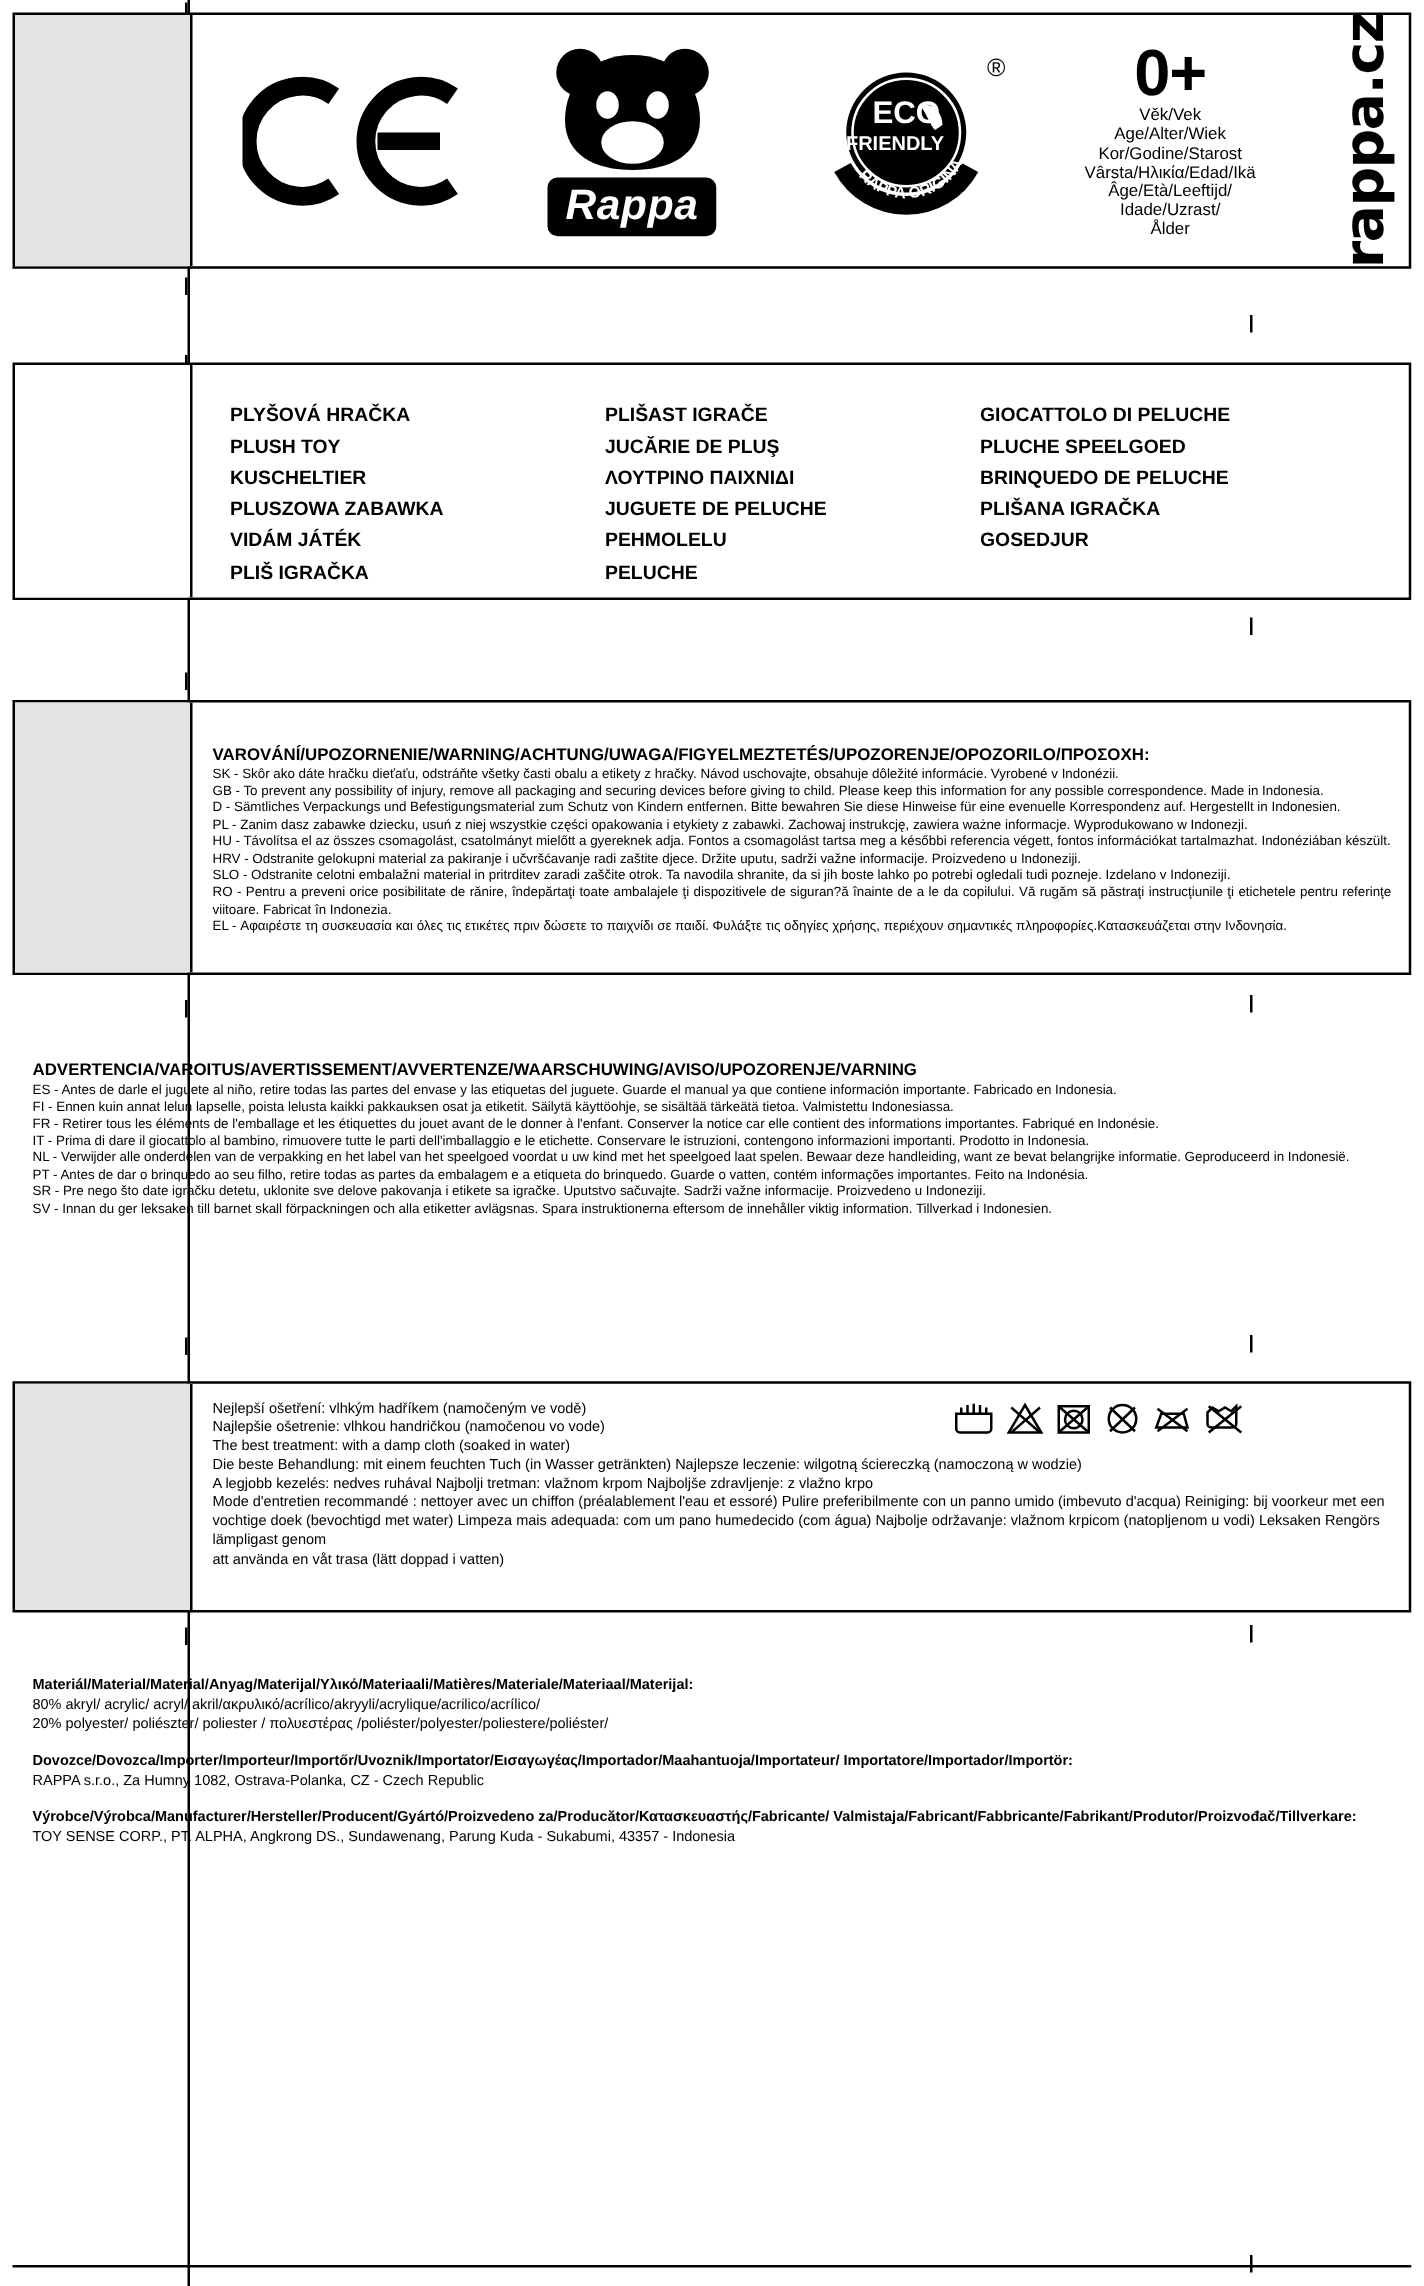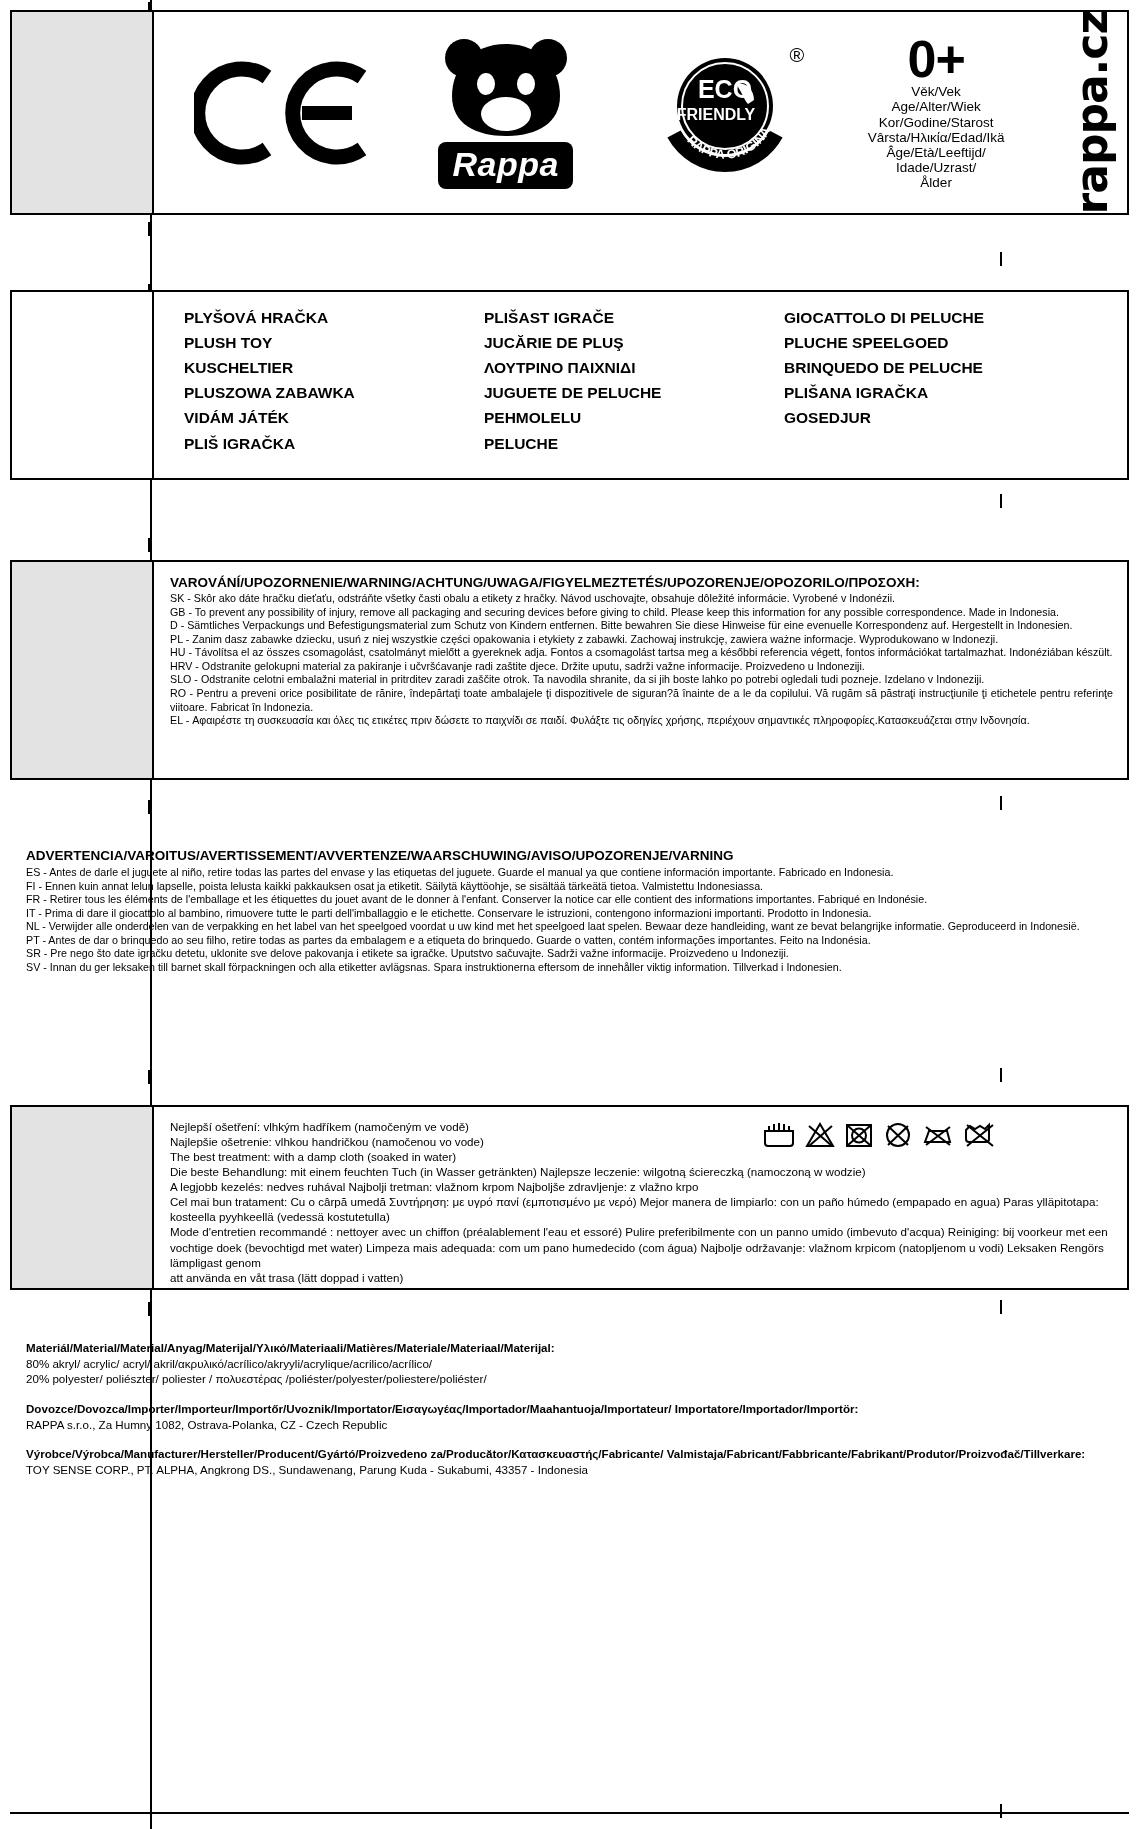--- a/index.html
+++ b/index.html
@@ -112,21 +112,21 @@
     display:flex;
   }
   .names-left{
     width:140px;
     border-right:2px solid #000;
     background:#fff;
   }
   .names-cols{
     flex:1;
     display:flex;
-    padding:13px 0 0 30px;
+    padding:28px 0 0 30px;
     box-sizing:border-box;
   }
   .names-col{
     width:300px;
     font-size:15.5px;
     font-weight:bold;
     line-height:1.62;
   }
   .names-col:last-child{width:auto;}
 
@@ -146,20 +146,21 @@
   }
   .warn-body{
     flex:1;
     padding:13px 14px 0 16px;
     box-sizing:border-box;
   }
   .warn-title{
     font-size:13.5px;
     font-weight:bold;
     margin-bottom:2px;
+    margin-top:21px;
   }
   .warn-text{
     font-size:10.7px;
     line-height:1.27;
     text-align:justify;
   }
 
   
   .adv{
     position:absolute;
@@ -400,21 +401,20 @@
           <path d="M3 9 L7 5 l5 3 l5 -3 l5 3 l4 -4 v14 a3 3 0 0 1 -3 3 h-17 a3 3 0 0 1 -3 -3 z" fill="none" stroke="#000" stroke-width="2"></path>
           <path d="M4 4 L30 25 M30 4 L4 25" stroke="#000" stroke-width="2"></path>
         </svg>
       </div>
       <div class="care-text">
         <div>Nejlepší ošetření: vlhkým hadříkem (namočeným ve vodě)</div>
         <div>Najlepšie ošetrenie: vlhkou handričkou (namočenou vo vode)</div>
         <div>The best treatment: with a damp cloth (soaked in water)</div>
         <div>Die beste Behandlung: mit einem feuchten Tuch (in Wasser getränkten)     Najlepsze leczenie: wilgotną ściereczką (namoczoną w wodzie)</div>
         <div>A legjobb kezelés: nedves ruhával    Najbolji tretman: vlažnom krpom    Najboljše zdravljenje: z vlažno krpo</div>
-        <div>Cel mai bun tratament: Cu o cârpă umedă  Συντήρηση: με υγρό πανί (εμποτισμένο με νερό)  Mejor manera de limpiarlo: con un paño húmedo (empapado en agua)  Paras ylläpitotapa: kosteella pyyhkeellä (vedessä kostutetulla)</div>
         <div>Mode d'entretien recommandé : nettoyer avec un chiffon (préalablement l'eau et essoré)   Pulire preferibilmente con un panno umido (imbevuto d'acqua)   Reiniging: bij voorkeur met een vochtige doek (bevochtigd met water)   Limpeza mais adequada: com um pano humedecido (com água)   Najbolje održavanje: vlažnom krpicom (natopljenom u vodi)   Leksaken Rengörs lämpligast genom</div>
         <div>att använda en våt trasa (lätt doppad i vatten)</div>
       </div>
     </div>
   </div>
 
   <div class="mat">
     <div class="grp">
       <div style="font-weight:bold;">Materiál/Material/Material/Anyag/Materijal/Υλικό/Materiaali/Matières/Materiale/Materiaal/Materijal:</div>
       <div>80% akryl/ acrylic/ acryl/ akril/ακρυλικό/acrílico/akryyli/acrylique/acrilico/acrílico/</div>

